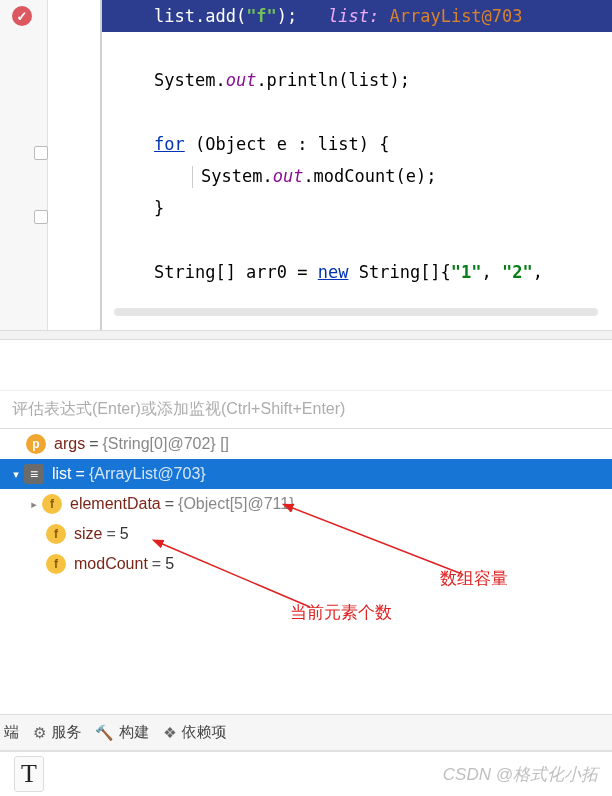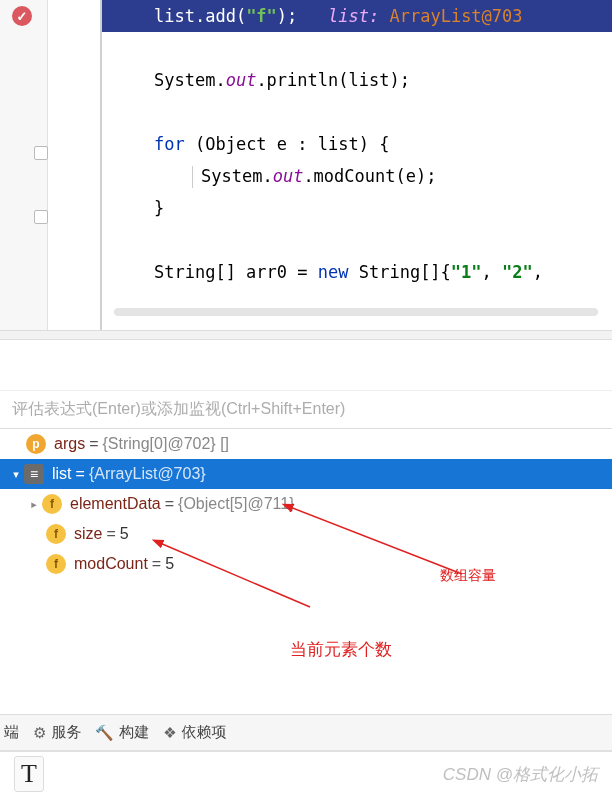--- a/index.html
+++ b/index.html
@@ -64,21 +64,21 @@
       color: #000;
       background: #fff;
       position: relative;
     }
     .code-line { padding-left: 14px; white-space: nowrap; }
     .hl-line { background: #2c3d8f; color: #fff; }
     .hl-line .str { color: #72c05d; font-weight: bold; }
     .comm1 { color: #f0abfc; font-style: italic; }
     .comm2 { color: #d9822b; }
     .indent { display: inline-block; width: 38px; }
-    .kw { color: #0033b3; }
+    .kw { color: #0033b3; text-decoration: underline; }
     .out-field { color: #871094; font-style: italic; }
     .str-g { color: #067d17; font-weight: bold; }
     .vbar {
       display: inline-block;
       width: 1px;
       height: 22px;
       background: #ccc;
       vertical-align: middle;
       margin-right: 8px;
     }
@@ -274,22 +274,22 @@
   <svg class="annotations" width="612" height="240">
     <defs>
       <marker id="ah" markerWidth="10" markerHeight="10" refX="2" refY="3" orient="auto">
         <path d="M0,0 L0,6 L8,3 z" fill="#e02020"></path>
       </marker>
     </defs>
     <line x1="462" y1="145" x2="290" y2="78" stroke="#e02020" stroke-width="1.5" marker-end="url(#ah)"></line>
     <line x1="310" y1="178" x2="160" y2="114" stroke="#e02020" stroke-width="1.5" marker-end="url(#ah)"></line>
   </svg>
   <div class="ann-text" style="top:545px; left:440px; position:fixed;"></div>
-  <div style="position:absolute; top:138px; left:440px; color:#e02020; font-size:14px;">数组容量</div>
-  <div style="position:absolute; top:172px; left:290px; color:#e02020; font-size:17px;margin-top:37px;">当前元素个数</div>
+  <div style="position:absolute; top:138px; left:440px; color:#e02020; font-size:17px;">数组容量</div>
+  <div style="position:absolute; top:172px; left:290px; color:#e02020; font-size:17px;">当前元素个数</div>
 </div>
 
 <div class="bottom-area">
   <div class="tool-tabs">
     <div class="tab-item">
         <span>端</span>
       </div>
     <div class="tab-item">
         <span class="tab-icon">⚙</span>
         <span>服务</span>

